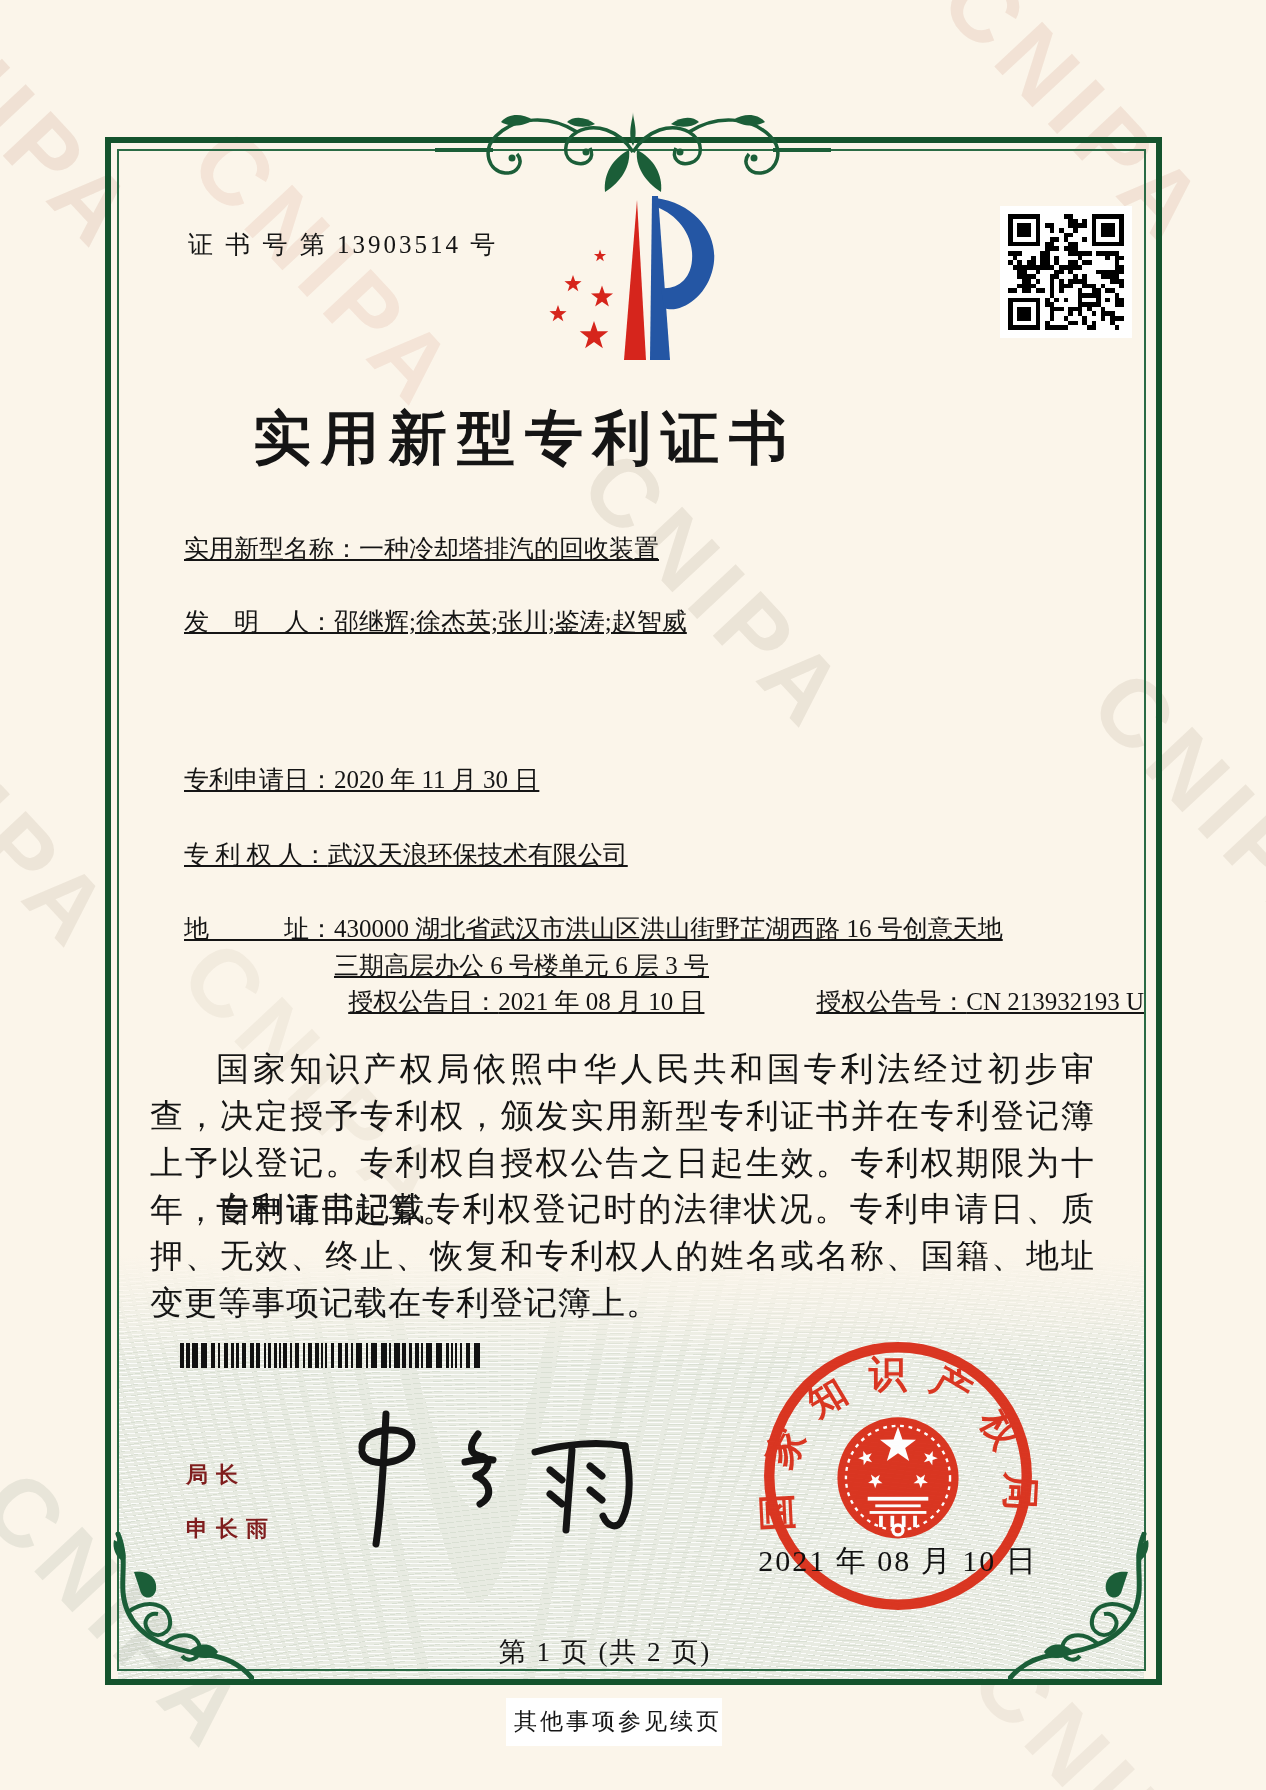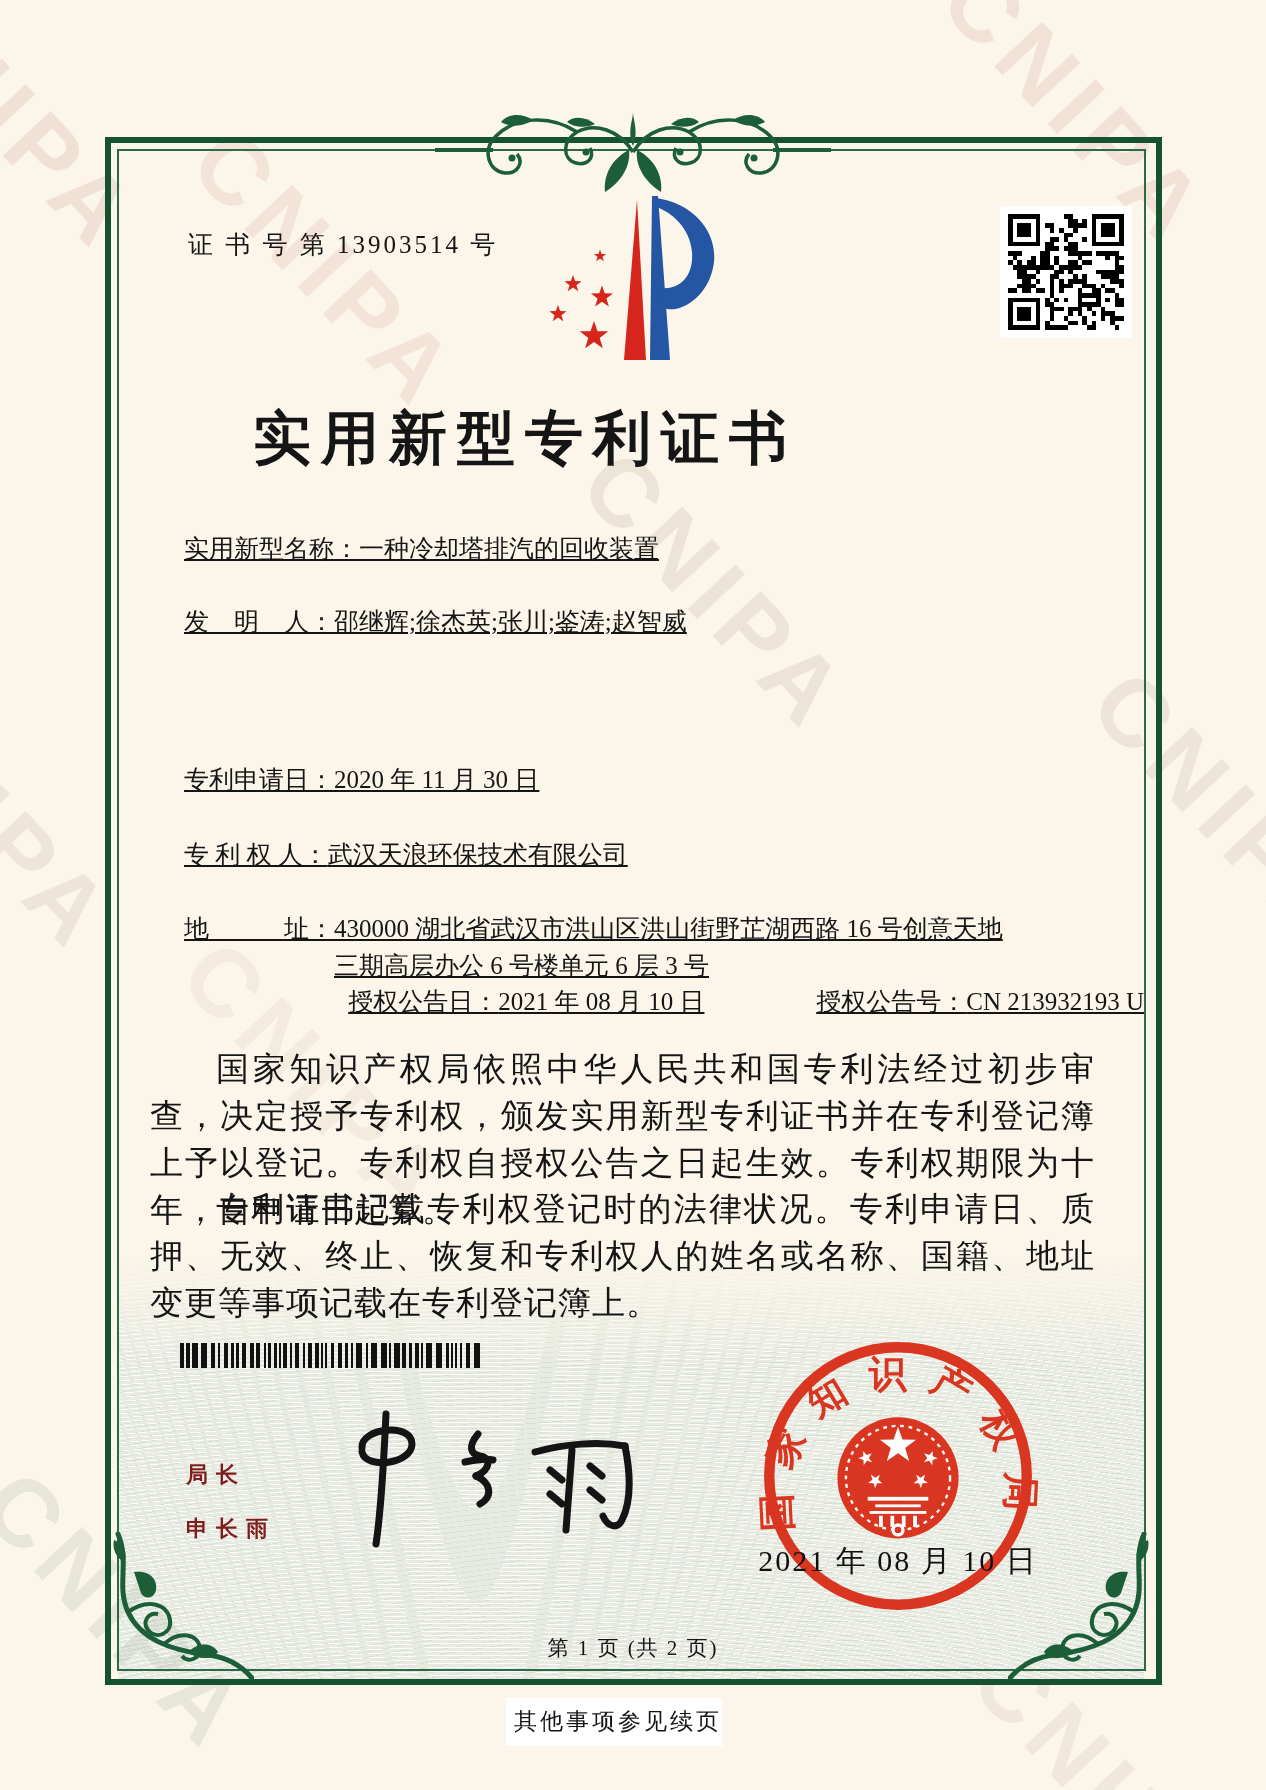--- a/index.html
+++ b/index.html
@@ -42,21 +42,21 @@
   
   .barcode{position:absolute;left:180px;top:1343px;z-index:6;}
   .officer{position:absolute;left:186px;top:1448px;z-index:6;
       font-family:"Liberation Sans","DejaVu Sans",sans-serif;font-size:22px;
       font-weight:700;letter-spacing:8px;line-height:54px;color:#7f1d1d;}
   .signature{position:absolute;left:320px;top:1404px;z-index:7;}
   .seal{position:absolute;left:756px;top:1334px;width:284px;height:284px;z-index:6;opacity:.94;}
   .seal-date{position:absolute;left:742px;top:1541px;width:312px;text-align:center;
       font-size:30px;letter-spacing:2px;color:#111;z-index:7;}
   .page-info{position:absolute;left:0;top:1634px;width:1210px;text-align:center;
-      font-size:21px;letter-spacing:2px;z-index:6;margin-left:28px;}
+      font-size:27px;letter-spacing:2px;z-index:6;}
   .cont-note{position:absolute;left:506px;top:1698px;width:216px;height:48px;line-height:48px;
       background:#ffffff;text-align:right;font-size:23px;letter-spacing:3px;z-index:6;}
 </style>
 </head>
 <body>
 
 <svg width="0" height="0" style="position:absolute" aria-hidden="true">
   <defs>
     <polygon id="star" points="0,-20 4.7,-6.5 19,-6.2 7.6,2.5 11.8,16.2 0,8 -11.8,16.2 -7.6,2.5 -19,-6.2 -4.7,-6.5"></polygon>
     <g id="corner-flourish">

